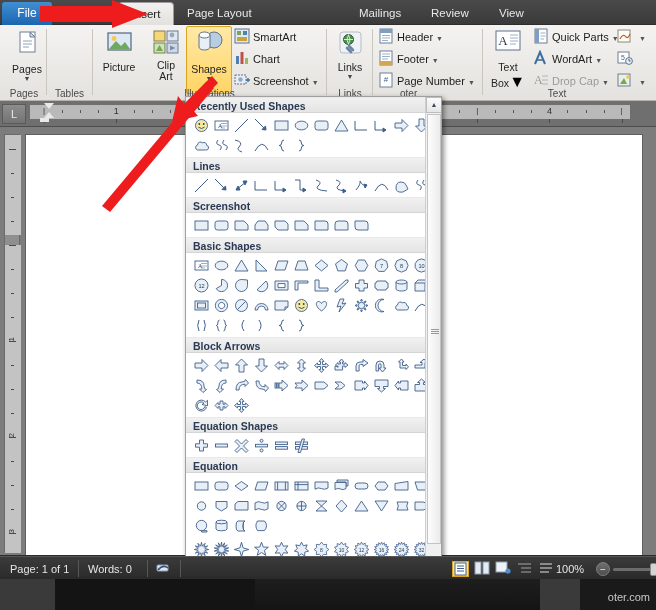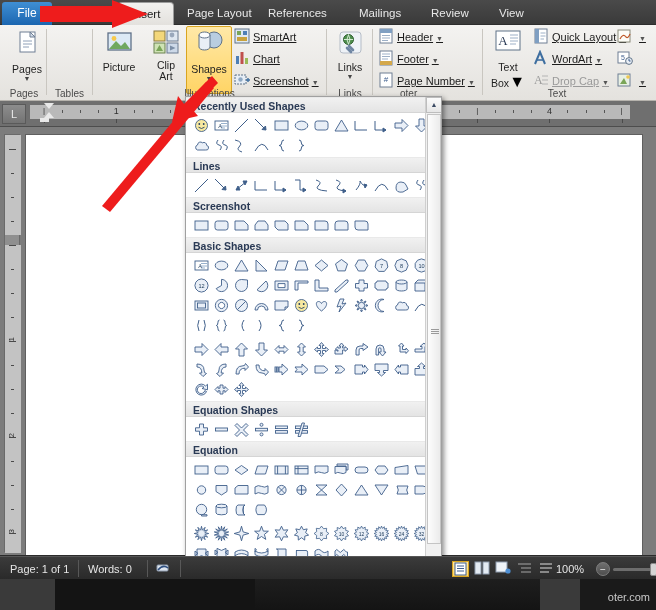--- a/index.html
+++ b/index.html
@@ -57,21 +57,21 @@
   .bigbtn .cap {
     display: block; font-size: 10.5px; color: #1f1f1f; line-height: 11px;
   }
   .bigbtn .drop { display:block; font-size: 7px; color:#444; line-height:8px; }
   .bigbtn.sel {
     background: linear-gradient(#ffe9a8, #ffd465);
     border: 1px solid #d9a520; border-radius: 2px;
   }
   .smallbtn {
     position: absolute; height: 19px; font-size: 11px; color: #1c1c1c;
-    white-space: nowrap; line-height: 19px; text-decoration: underline;
+    white-space: nowrap; line-height: 19px;
   }
   .smallbtn .ico {
     display: inline-block; width: 16px; height: 16px;
     vertical-align: -3px; margin-right: 3px;
   }
   .smallbtn .car { font-size: 7px; color: #555; margin-left: 3px; }
   .smallbtn.dim { color: #9a9a9a; }
 
   
   .hruler {
@@ -224,21 +224,20 @@
 </head>
 <body>
 
 <div id="app">
 
   <div class="tabbar">
     <div class="file-tab">File</div>
     <div class="tab" style="left:60px;">Home</div>
     <div class="tab active" style="left:118px;width:56px;">Insert</div>
     <div class="tab" style="left:180px;">Page Layout</div>
-    <div class="tab" style="left:261px;">References</div>
     <div class="tab" style="left:352px;">Mailings</div>
     <div class="tab" style="left:424px;">Review</div>
     <div class="tab" style="left:492px;">View</div>
   </div>
 
   <div class="ribbon">
 
     <div class="bigbtn" style="left:4px;">
       <span class="glyph">
         <svg width="30" height="30" viewBox="0 0 30 30">
@@ -395,21 +394,21 @@
 
     <div class="smallbtn" style="left:533px; top:3px;">
       <span class="ico">
         <svg width="16" height="16" viewBox="0 0 16 16">
           <rect x="2" y="1" width="12" height="14" fill="#fff" stroke="#6f7f94"></rect>
           <rect x="2" y="1" width="4" height="14" fill="#7f9fc2"></rect>
           <line x1="7.5" y1="5" x2="12.5" y2="5" stroke="#9db0c7"></line>
           <line x1="7.5" y1="8" x2="12.5" y2="8" stroke="#9db0c7"></line>
           <line x1="7.5" y1="11" x2="11" y2="11" stroke="#9db0c7"></line>
         </svg>
-      </span><span>Quick Layout</span><span class="car">▼</span>
+      </span><span>Quick Parts</span><span class="car">▼</span>
     </div>
     <div class="smallbtn" style="left:533px; top:25px;">
       <span class="ico">
         <svg width="16" height="16" viewBox="0 0 16 16">
           <path d="M2 14 L7 2 L12 14" stroke="#3f6fa0" stroke-width="2" fill="none"></path>
           <path d="M4 10 h6" stroke="#3f6fa0" stroke-width="1.6"></path>
         </svg>
       </span><span>WordArt</span><span class="car">▼</span>
     </div>
     <div class="smallbtn dim" style="left:533px; top:47px;">
@@ -892,20 +891,21 @@
               </svg></span><span class="sh" title="left-brace"><svg width="17" height="17" viewBox="0 0 17 17">
                 <g fill="none" stroke="#3f5f8a" stroke-width="1">
                   <path d="M11 3 q-2.4 0 -2.4 3 q0 2.5 -2.4 2.5 q2.4 0 2.4 2.5 q0 3 2.4 3"></path>
                 </g>
               </svg></span><span class="sh" title="right-brace"><svg width="17" height="17" viewBox="0 0 17 17">
                 <g fill="none" stroke="#3f5f8a" stroke-width="1">
                   <path d="M6 3 q2.4 0 2.4 3 q0 2.5 2.4 2.5 q-2.4 0 -2.4 2.5 q0 3 -2.4 3"></path>
                 </g>
               </svg></span></div>
         </div>
+        <div class="sec-head">Block Arrows</div>
         <div class="sec-body">
           <div class="shrow"><span class="sh" title="right-arrow"><svg width="17" height="17" viewBox="0 0 17 17">
                 <g fill="#e9eff7" stroke="#3f5f8a" stroke-width="0.9" transform="rotate(0 8.5 8.5)">
                   <polygon points="2,6 9,6 9,2.5 15,8.5 9,14.5 9,11 2,11"></polygon>
                 </g>
               </svg></span><span class="sh" title="left-arrow"><svg width="17" height="17" viewBox="0 0 17 17">
                 <g fill="#e9eff7" stroke="#3f5f8a" stroke-width="0.9" transform="rotate(180 8.5 8.5)">
                   <polygon points="2,6 9,6 9,2.5 15,8.5 9,14.5 9,11 2,11"></polygon>
                 </g>
               </svg></span><span class="sh" title="up-arrow"><svg width="17" height="17" viewBox="0 0 17 17">

